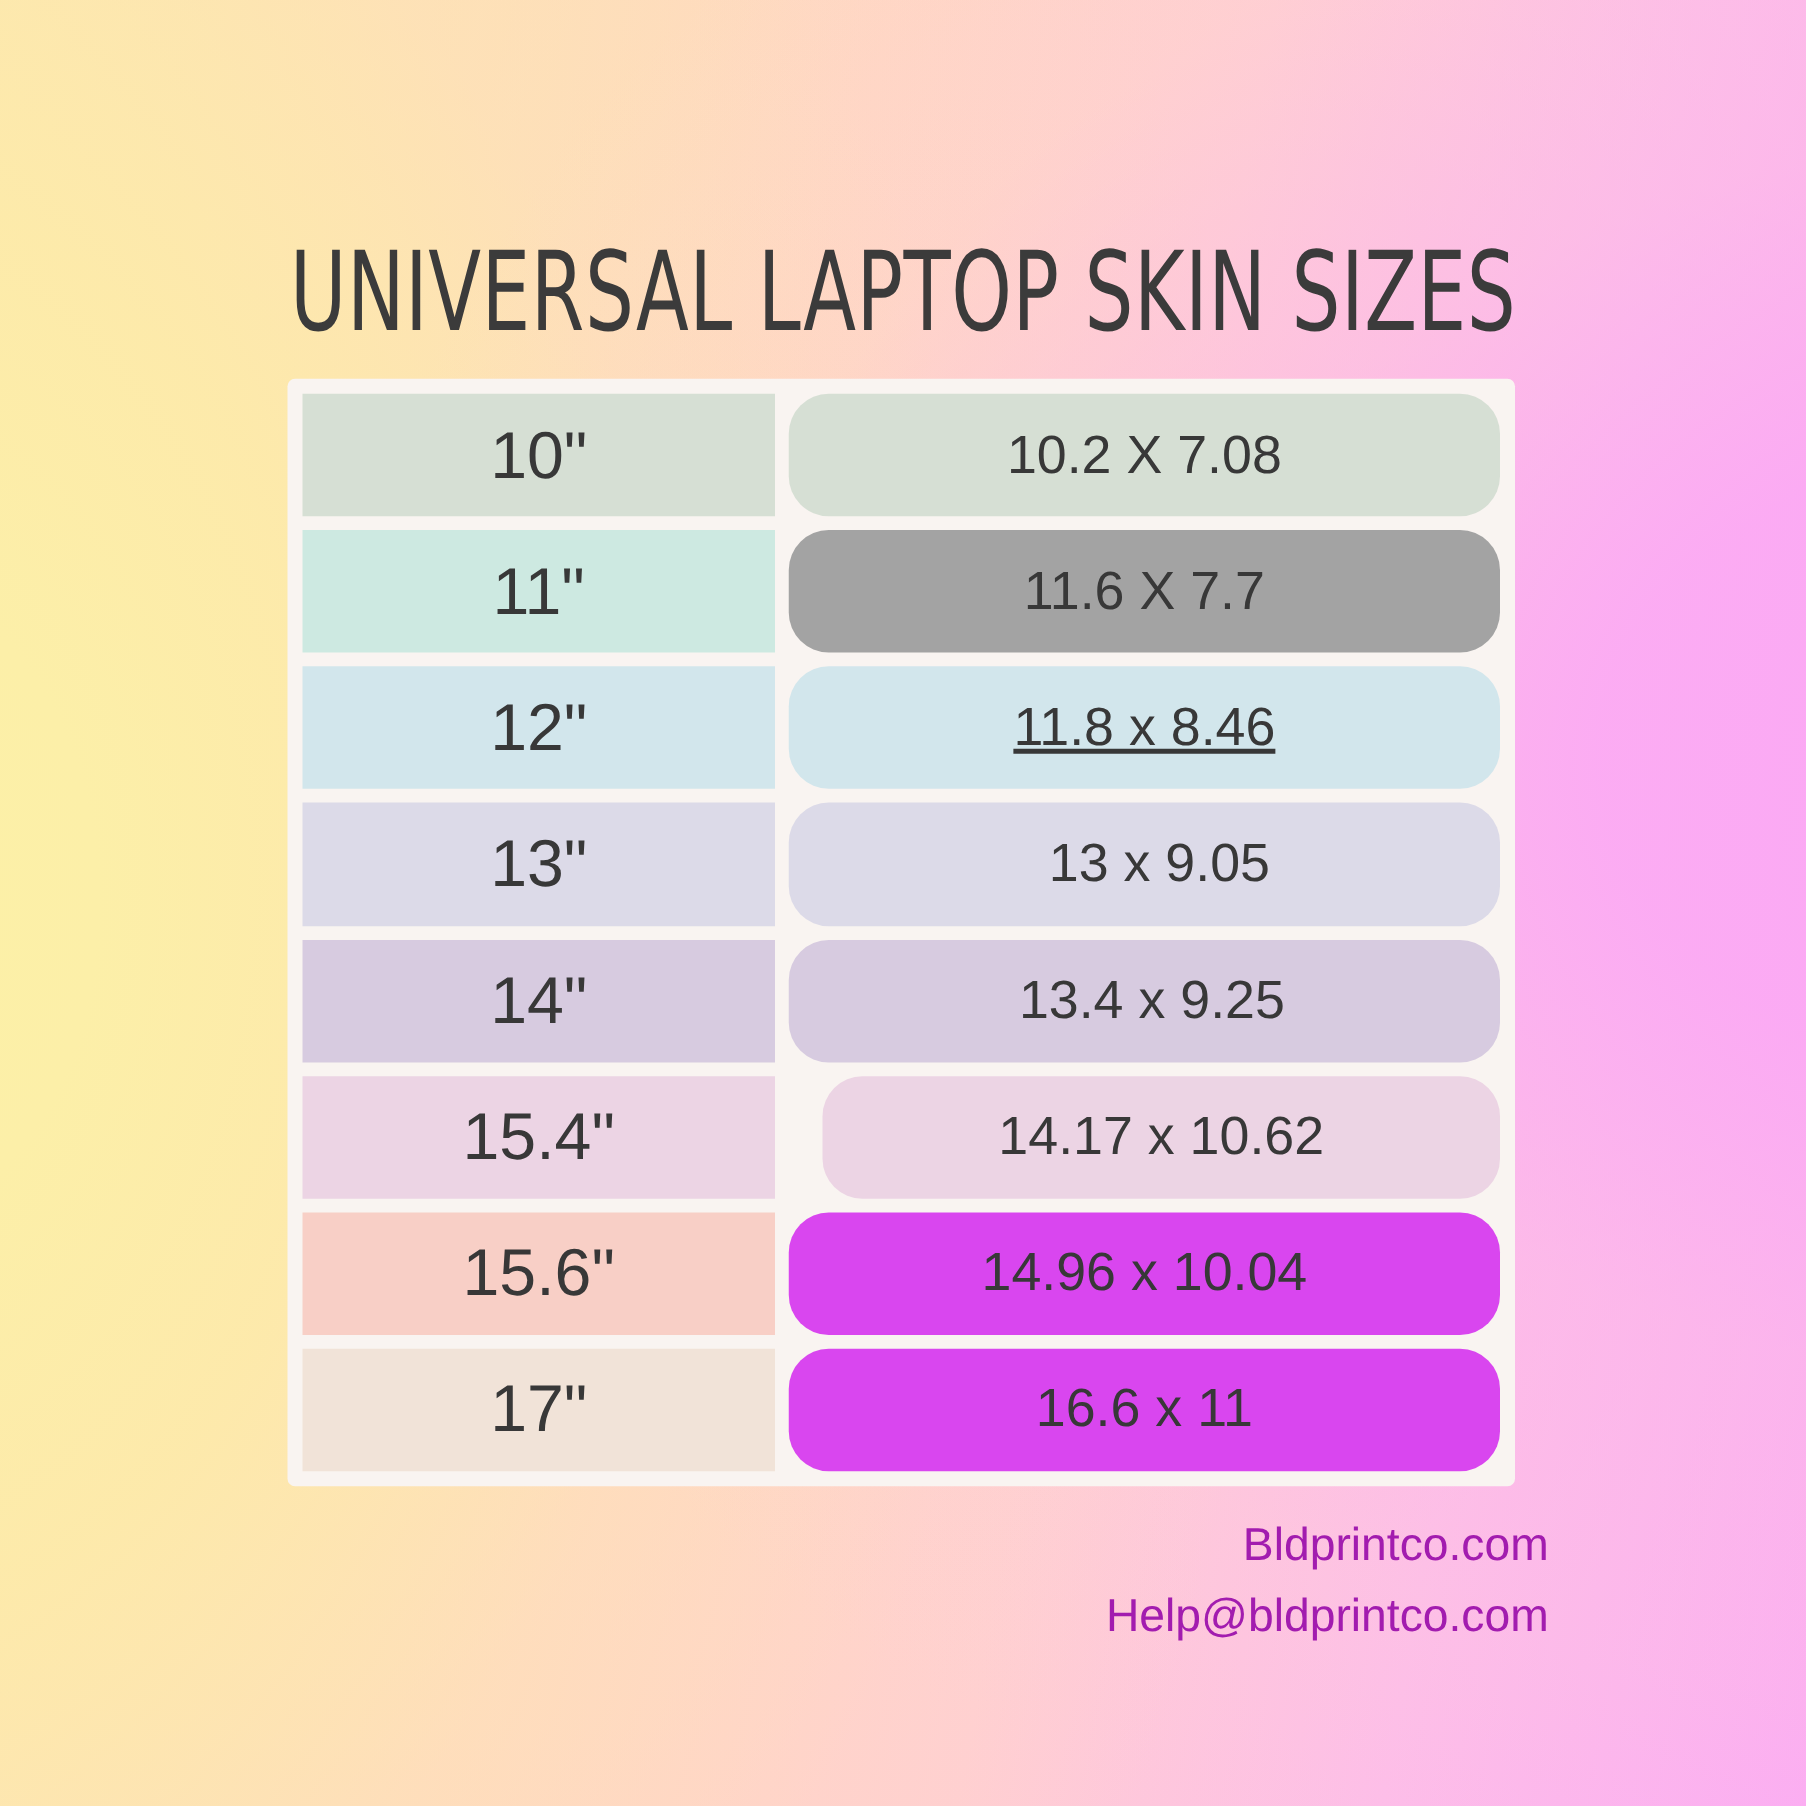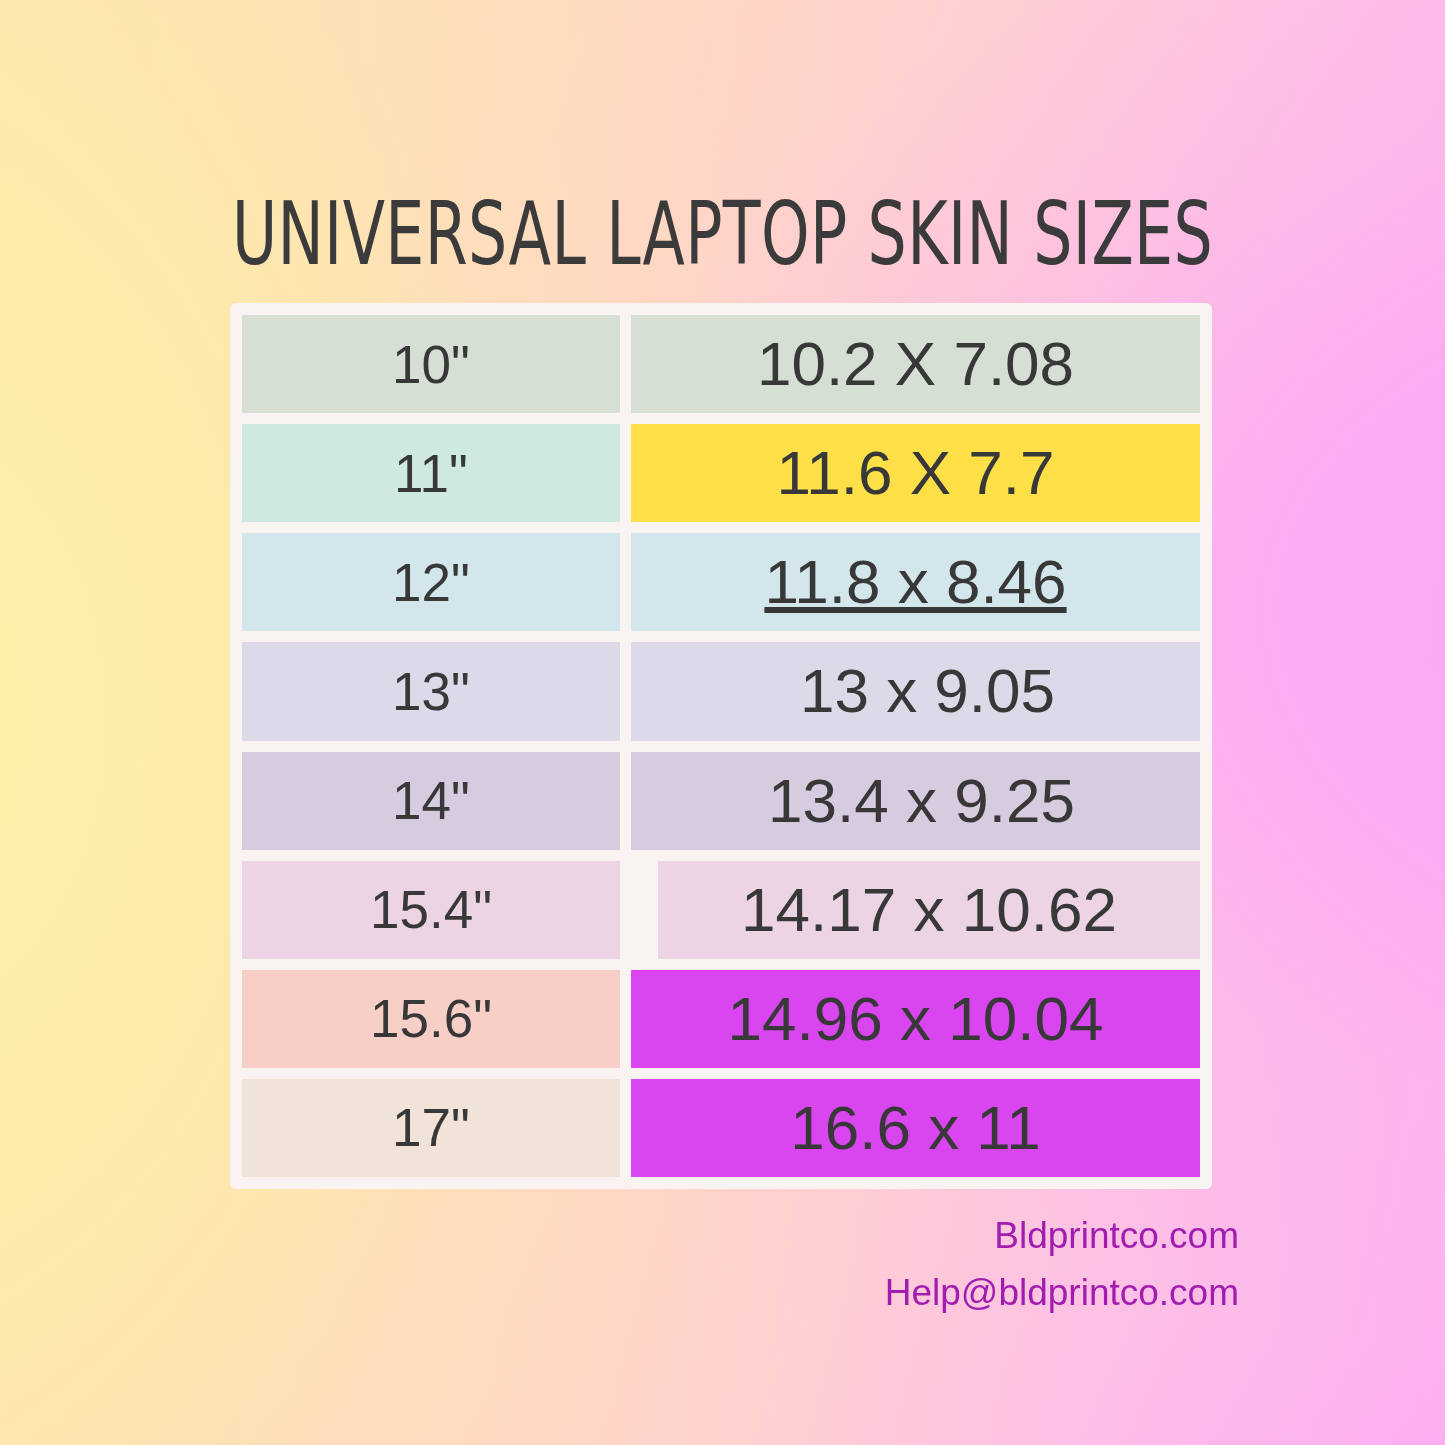--- a/index.html
+++ b/index.html
@@ -71,21 +71,22 @@
     line-height:1;
   }
 
   .cell-size {
     flex:0 0 378px;
     font-size:53px;
   }
 
   .cell-dim {
     flex:1 1 auto;
-    font-size:62px;
+    font-size:43px;
+    border-radius:32px;
   }
 
   
   .footer {
     position:absolute;
     right:206px;
     top:1207px;
     text-align:right;
     color:#a21caf;
     font-family:"Liberation Sans", sans-serif;
@@ -102,21 +103,21 @@
 
 <div class="title">UNIVERSAL LAPTOP SKIN SIZES</div>
 
 <div class="table-frame" id="table-frame">
     <div class="row">
       <div class="cell cell-size" style="background: rgb(214, 223, 212);">10"</div>
       <div class="cell cell-dim" style="background: rgb(214, 223, 212);">10.2 X 7.08</div>
     </div>
     <div class="row">
       <div class="cell cell-size" style="background: rgb(205, 233, 225);">11"</div>
-      <div class="cell cell-dim" style="background: #fde047;">11.6 X 7.7</div>
+      <div class="cell cell-dim" style="background: #a3a3a3;">11.6 X 7.7</div>
     </div>
     <div class="row">
       <div class="cell cell-size" style="background: rgb(210, 230, 236);">12"</div>
       <div class="cell cell-dim" style="background: rgb(210, 230, 236); text-decoration: underline;">11.8 x 8.46</div>
     </div>
     <div class="row">
       <div class="cell cell-size" style="background: rgb(220, 218, 232);">13"</div>
       <div class="cell cell-dim" style="background: rgb(220, 218, 232); padding-left: 24px;">13 x 9.05</div>
     </div>
     <div class="row">

